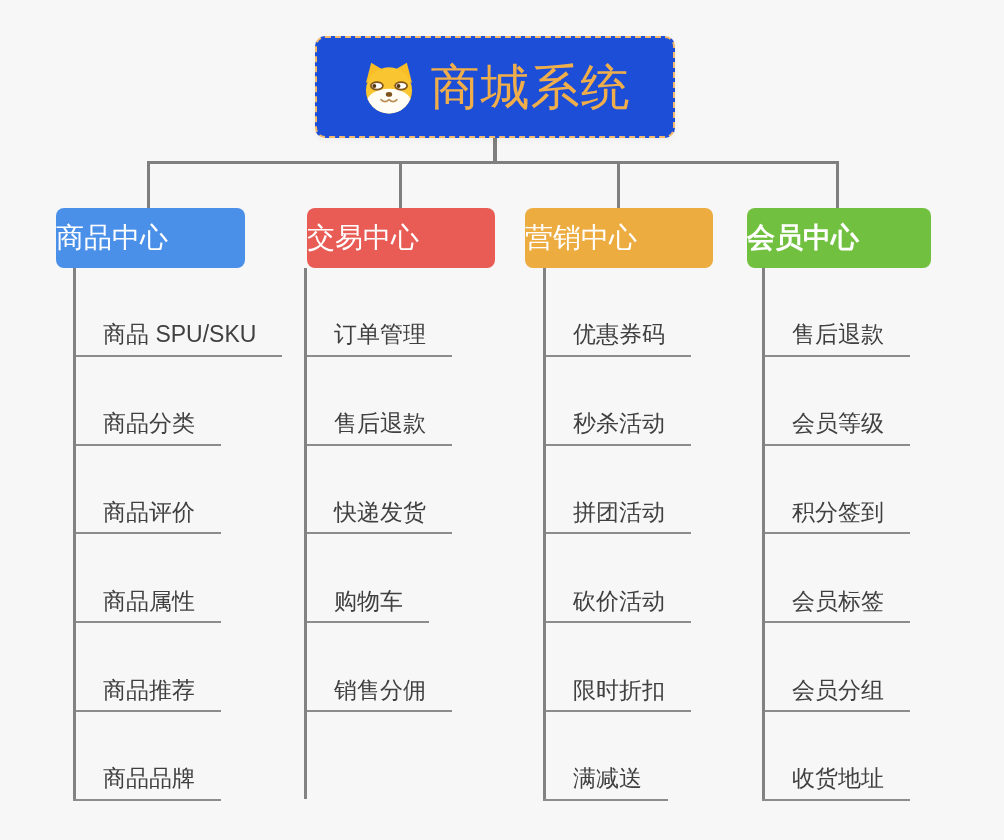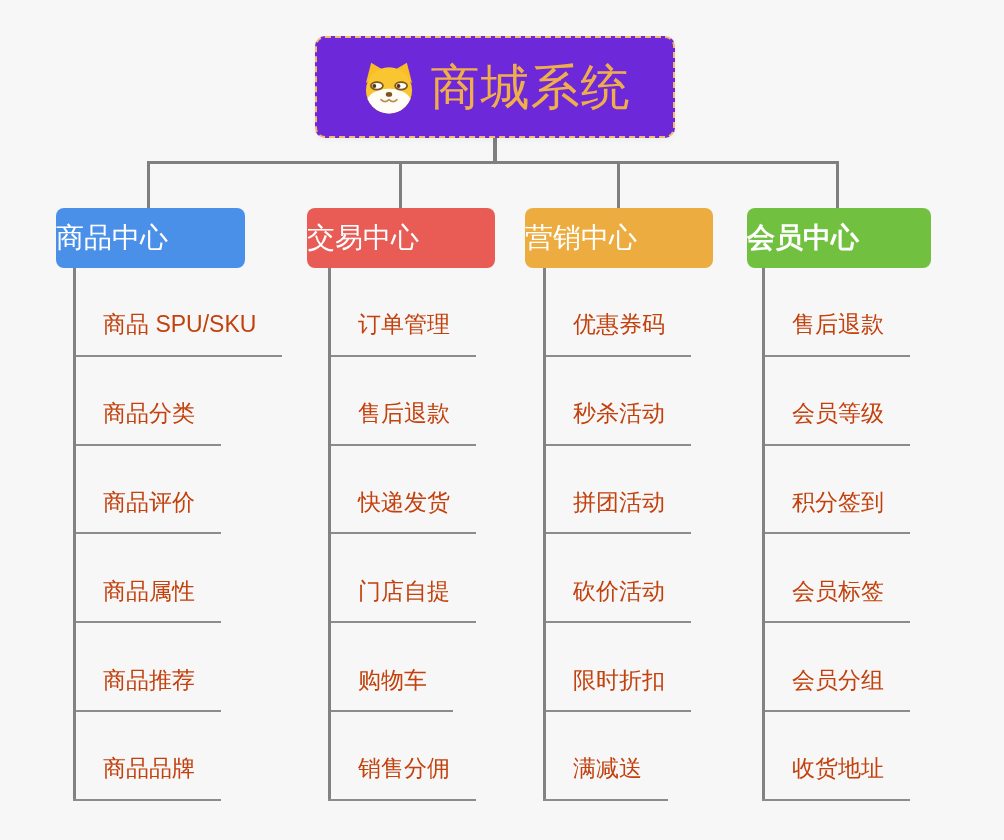--- a/index.html
+++ b/index.html
@@ -15,21 +15,21 @@
   }
 
   
   .conn { position: absolute; background: #7f7f7f; }
 
   
   .root-node {
     position: absolute;
     left: 315px; top: 36px;
     width: 360px; height: 102px;
-    background: #6d28d9;
+    background: #1d4ed8;
     border: 2px dashed #f2ba69;
     border-radius: 10px;
     display: flex;
     align-items: center;
     justify-content: center;
     gap: 13px;
     box-shadow: 0 2px 6px rgba(0,0,0,0.04);
     text-align: right;
   }
   .root-title {
@@ -57,43 +57,43 @@
     white-space: nowrap;
   }
   .b0 { left: 56px;  width: 189px; }
   .b1 { left: 307px; width: 188px; }
   .b2 { left: 525px; width: 188px; }
   .b3 { left: 747px; width: 184px; font-weight: bold; }
 
   
   .branch-col { position: absolute; top: 268px; }
   .c0 { left: 73px; }
-  .c1 { left: 328px; }
+  .c1 { left: 304px; }
   .c2 { left: 543px; }
   .c3 { left: 762px; }
 
   .vline {
     position: absolute;
     left: 0; top: 0;
     width: 2.5px; height: 531px;
     background: #828282;
   }
   .sub-item {
     height: 88.8px;
     display: flex;
     align-items: flex-end;
   }
   .sub-item:first-child { height: 87px; }
   .sub-label {
     display: inline-block;
-    padding: 0 26px 17px 30px;
+    padding: 0 26px 7px 30px;
     border-bottom: 2px solid #8c8c8c;
     font-size: 23px;
     line-height: 1.15;
-    color: #c2410c;
+    color: #404040;
     white-space: nowrap;
     cursor: default;
   }
 </style>
 </head>
 <body>
 
 <div class="stage" style="background: rgb(247, 247, 248);">
 
   <div class="conn" style="left: 493px; top: 137px; width: 4px; height: 27px; background: rgb(127, 127, 127);"></div>
@@ -164,23 +164,20 @@
     <div class="sub-item">
         <span class="sub-label">订单管理</span>
       </div>
     <div class="sub-item">
         <span class="sub-label">售后退款</span>
       </div>
     <div class="sub-item">
         <span class="sub-label">快递发货</span>
       </div>
     <div class="sub-item">
-        <span class="sub-label">门店自提</span>
-      </div>
-    <div class="sub-item">
         <span class="sub-label">购物车</span>
       </div>
     <div class="sub-item">
         <span class="sub-label">销售分佣</span>
       </div>
   </div>
 
   <div class="branch-col c2">
     <div class="vline"></div>
     <div class="sub-item">

